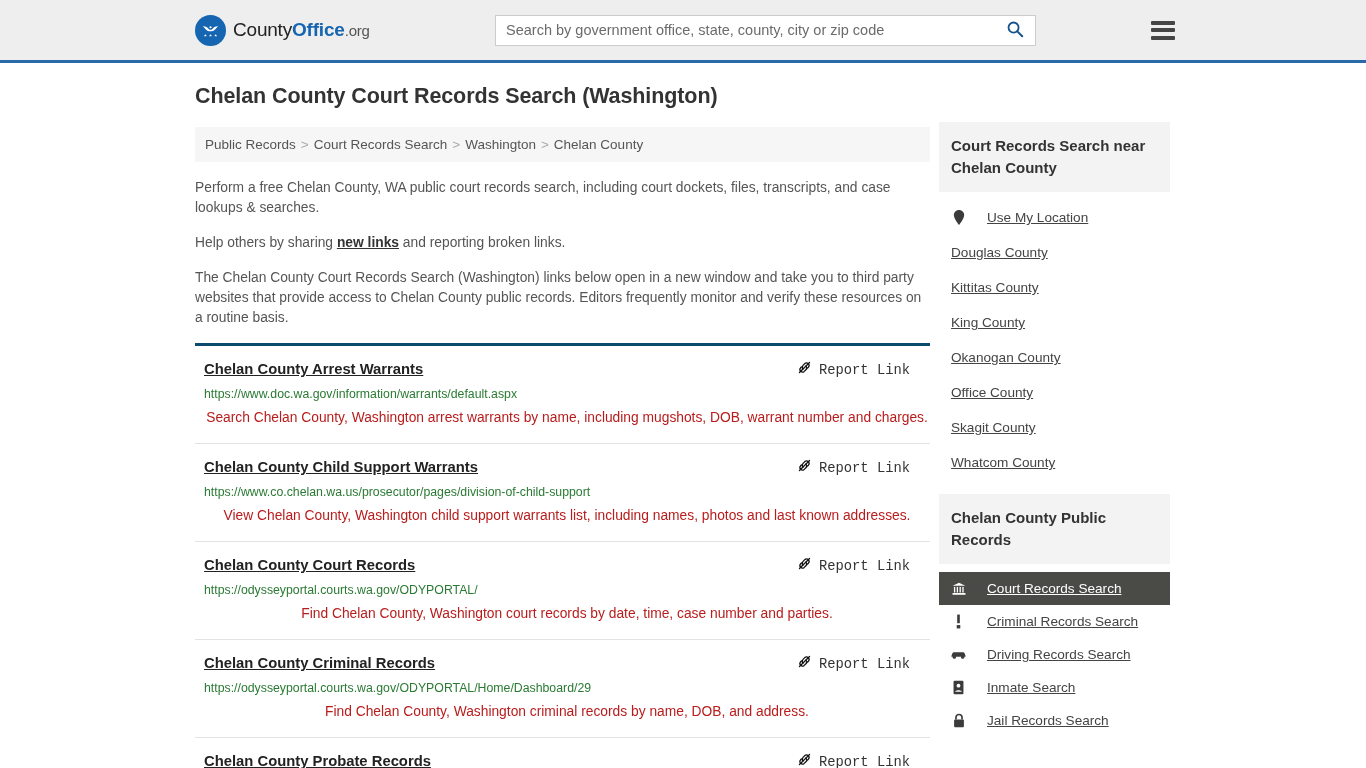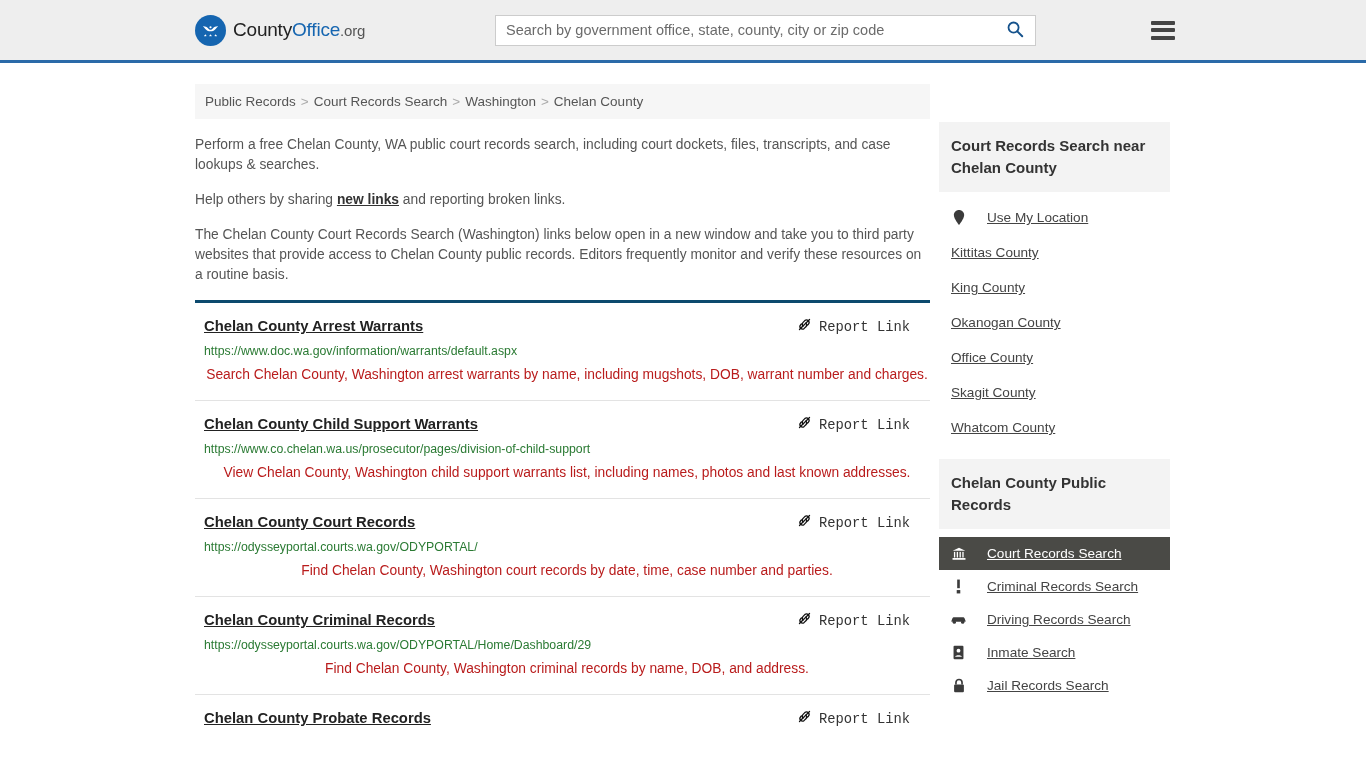--- a/index.html
+++ b/index.html
@@ -39,21 +39,21 @@
     justify-content: center;
     flex: none;
   }
   .logo-mark svg { display: block; }
   .logo-text {
     font-size: 19px;
     letter-spacing: -0.2px;
     white-space: nowrap;
   }
   .logo-text .c1 { color: #222222; font-weight: 400; }
-  .logo-text .c2 { color: #1565b0; font-weight: 400; }
+  .logo-text .c2 { color: #1565b0; font-weight: 700; }
   .logo-text .c3 { color: #555555; font-size: 15px; }
 
   .search-wrap {
     position: absolute;
     left: 495px;
     width: 541px;
     height: 31px;
     background: #ffffff;
     border: 1px solid #cccccc;
     display: flex;
@@ -273,20 +273,21 @@
     <span></span>
     <span></span>
     <span></span>
   </div>
 </header>
 
 <div class="page">
 
   <main class="content-area">
 
+    <h1 class="page-title">Chelan County Court Records Search (Washington)</h1>
 
     <nav class="breadcrumb">
       <a>Public Records</a><span class="sep">&gt;</span><a>Court Records Search</a><span class="sep">&gt;</span><a>Washington</a><span class="sep">&gt;</span><a>Chelan County</a>
     </nav>
 
     <section class="intro">
       <p>Perform a free Chelan County, WA public court records search, including court dockets, files, transcripts, and case lookups &amp; searches.</p>
       <p><span>Help others by sharing </span><a>new links</a><span> and reporting broken links.</span></p>
       <p>The Chelan County Court Records Search (Washington) links below open in a new window and take you to third party websites that provide access to Chelan County public records. Editors frequently monitor and verify these resources on a routine basis.</p>
     </section>
@@ -394,20 +395,25 @@
           <span class="side-ico">
             <svg width="12" height="15" viewBox="0 0 12 16" aria-hidden="true">
               <path d="M6 0C2.95 0 .5 2.4.5 5.4.5 9.4 6 16 6 16s5.5-6.6 5.5-10.6C11.5 2.4 9.05 0 6 0z" fill="#3b3b3b"></path>
             </svg>
           </span>
           <span class="lbl">Use My Location</span>
         </a>
       </li>
       <li>
         <a class="side-link">
+          <span class="lbl">Douglas County</span>
+        </a>
+      </li>
+      <li>
+        <a class="side-link">
           <span class="lbl">Kittitas County</span>
         </a>
       </li>
       <li>
         <a class="side-link">
           <span class="lbl">King County</span>
         </a>
       </li>
       <li>
         <a class="side-link">

